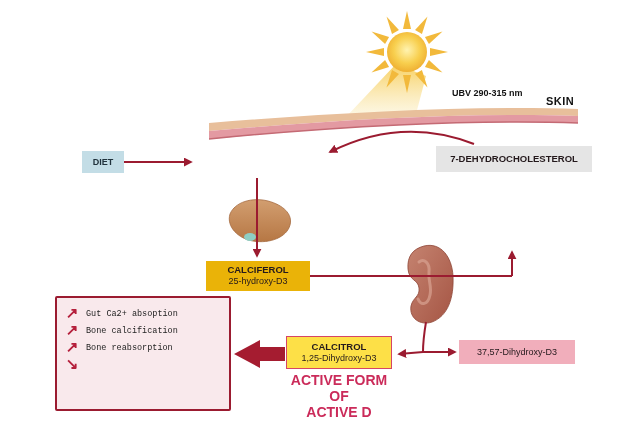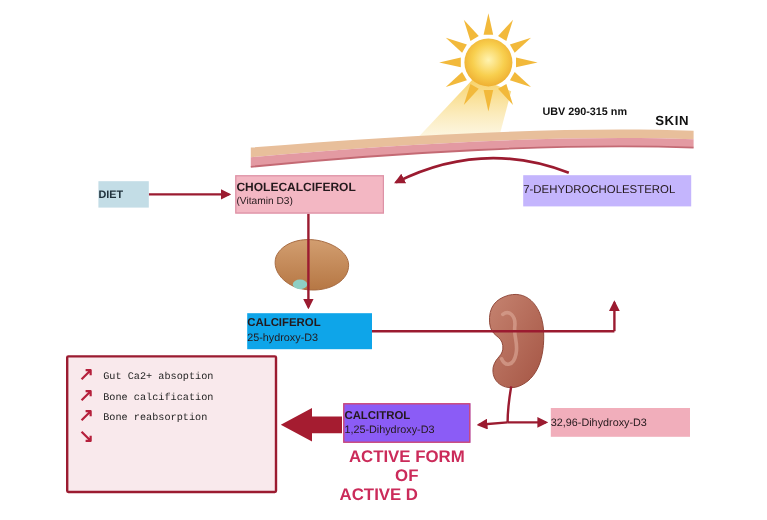--- a/index.html
+++ b/index.html
@@ -3,30 +3,30 @@
 <meta charset="utf-8">
 <style>
   html,body{margin:0;padding:0;background:#fff;}
   .canvas{
     position:relative;width:639px;height:433px;background:#ffffff;
     font-family:"Liberation Sans",sans-serif;overflow:hidden;
   }
   svg.layer{position:absolute;left:0;top:0;z-index:0;}
   .box{
     position:absolute;z-index:2;display:flex;flex-direction:column;
-    align-items:flex-start;justify-content:center;text-align:center;
+    align-items:center;justify-content:center;text-align:center;
     box-sizing:border-box;color:#24191c;line-height:1.15;
   }
   .lbl{position:absolute;z-index:2;color:#121212;white-space:nowrap;}
   .b-diet{left:82px;top:151px;width:42px;height:22px;background:#c3dde6;font-size:9px;font-weight:bold;color:#20323c;}
   .b-chole{left:196px;top:146px;width:124px;height:32px;background:#f3b7c3;border:1px solid #dd92a6;}
-  .b-dehydro{left:436px;top:146px;width:140px;height:26px;background:#c4b5fd;font-size:9.5px;font-weight:normal;}
-  .b-calcif{left:206px;top:261px;width:104px;height:30px;background:#0ea5e9;}
+  .b-dehydro{left:436px;top:146px;width:156px;height:26px;background:#e5e5e5;font-size:9.5px;font-weight:bold;}
+  .b-calcif{left:206px;top:261px;width:104px;height:30px;background:#eab308;}
   .b-para{left:477px;top:199px;width:74px;height:48px;background:#f5c7ce;font-size:8.5px;line-height:11px;}
-  .b-calcitrol{left:286px;top:336px;width:106px;height:33px;background:#8b5cf6;border:1.5px solid #d64565;}
+  .b-calcitrol{left:286px;top:336px;width:106px;height:33px;background:#fde047;border:1.5px solid #d64565;}
   .b-dihydroxy{left:459px;top:340px;width:116px;height:24px;background:#f1aebb;font-size:9px;}
   .t-big{font-size:10px;font-weight:bold;}
   .t-sub{font-size:8.5px;}
   .t-med{font-size:9.5px;font-weight:bold;}
   .t-sm{font-size:9px;}
   .active-form{left:283px;top:372px;width:112px;color:#cb2b5a;font-weight:bold;font-size:14px;background:transparent;}
   .uvb{left:404px;top:88px;font-size:9px;font-weight:600;padding-left:48px;}
   .skin-word{left:546px;top:95px;font-size:11px;font-weight:600;letter-spacing:.5px;}
   .effects{
     position:absolute;z-index:2;left:55px;top:296px;width:176px;height:115px;
@@ -119,24 +119,20 @@
     <polygon points="234,354 260,340 260,347 285,347 285,361 260,361 260,368" fill="#a51c30"></polygon>
   </svg>
 
   <div class="lbl uvb">UBV 290-315 nm</div>
   <div class="lbl skin-word">SKIN</div>
 
   <div class="box b-diet">
     <span>DIET</span>
   </div>
 
-  <div class="box b-chole">
-    <span class="t-big">CHOLECALCIFEROL</span>
-    <span class="t-sub">(Vitamin D3)</span>
-  </div>
 
   <div class="box b-dehydro">
     <span>7-DEHYDROCHOLESTEROL</span>
   </div>
 
   <div class="box b-calcif">
     <span class="t-med">CALCIFEROL</span>
     <span class="t-sm">25-hydroxy-D3</span>
   </div>
 
@@ -145,21 +141,21 @@
     <span class="t-med">CALCITROL</span>
     <span class="t-sm">1,25-Dihydroxy-D3</span>
   </div>
 
   <div class="box active-form">
     <span>ACTIVE FORM OF</span>
     <span>ACTIVE D</span>
   </div>
 
   <div class="box b-dihydroxy">
-    <span>32,96-Dihydroxy-D3</span>
+    <span>37,57-Dihydroxy-D3</span>
   </div>
 
   <div class="effects">
     <div class="effect-row">
       <span class="effect-icon">↗</span>
       <span class="effect-label">Gut Ca2+ absoption</span>
     </div>
     <div class="effect-row">
       <span class="effect-icon">↗</span>
       <span class="effect-label">Bone calcification</span>

